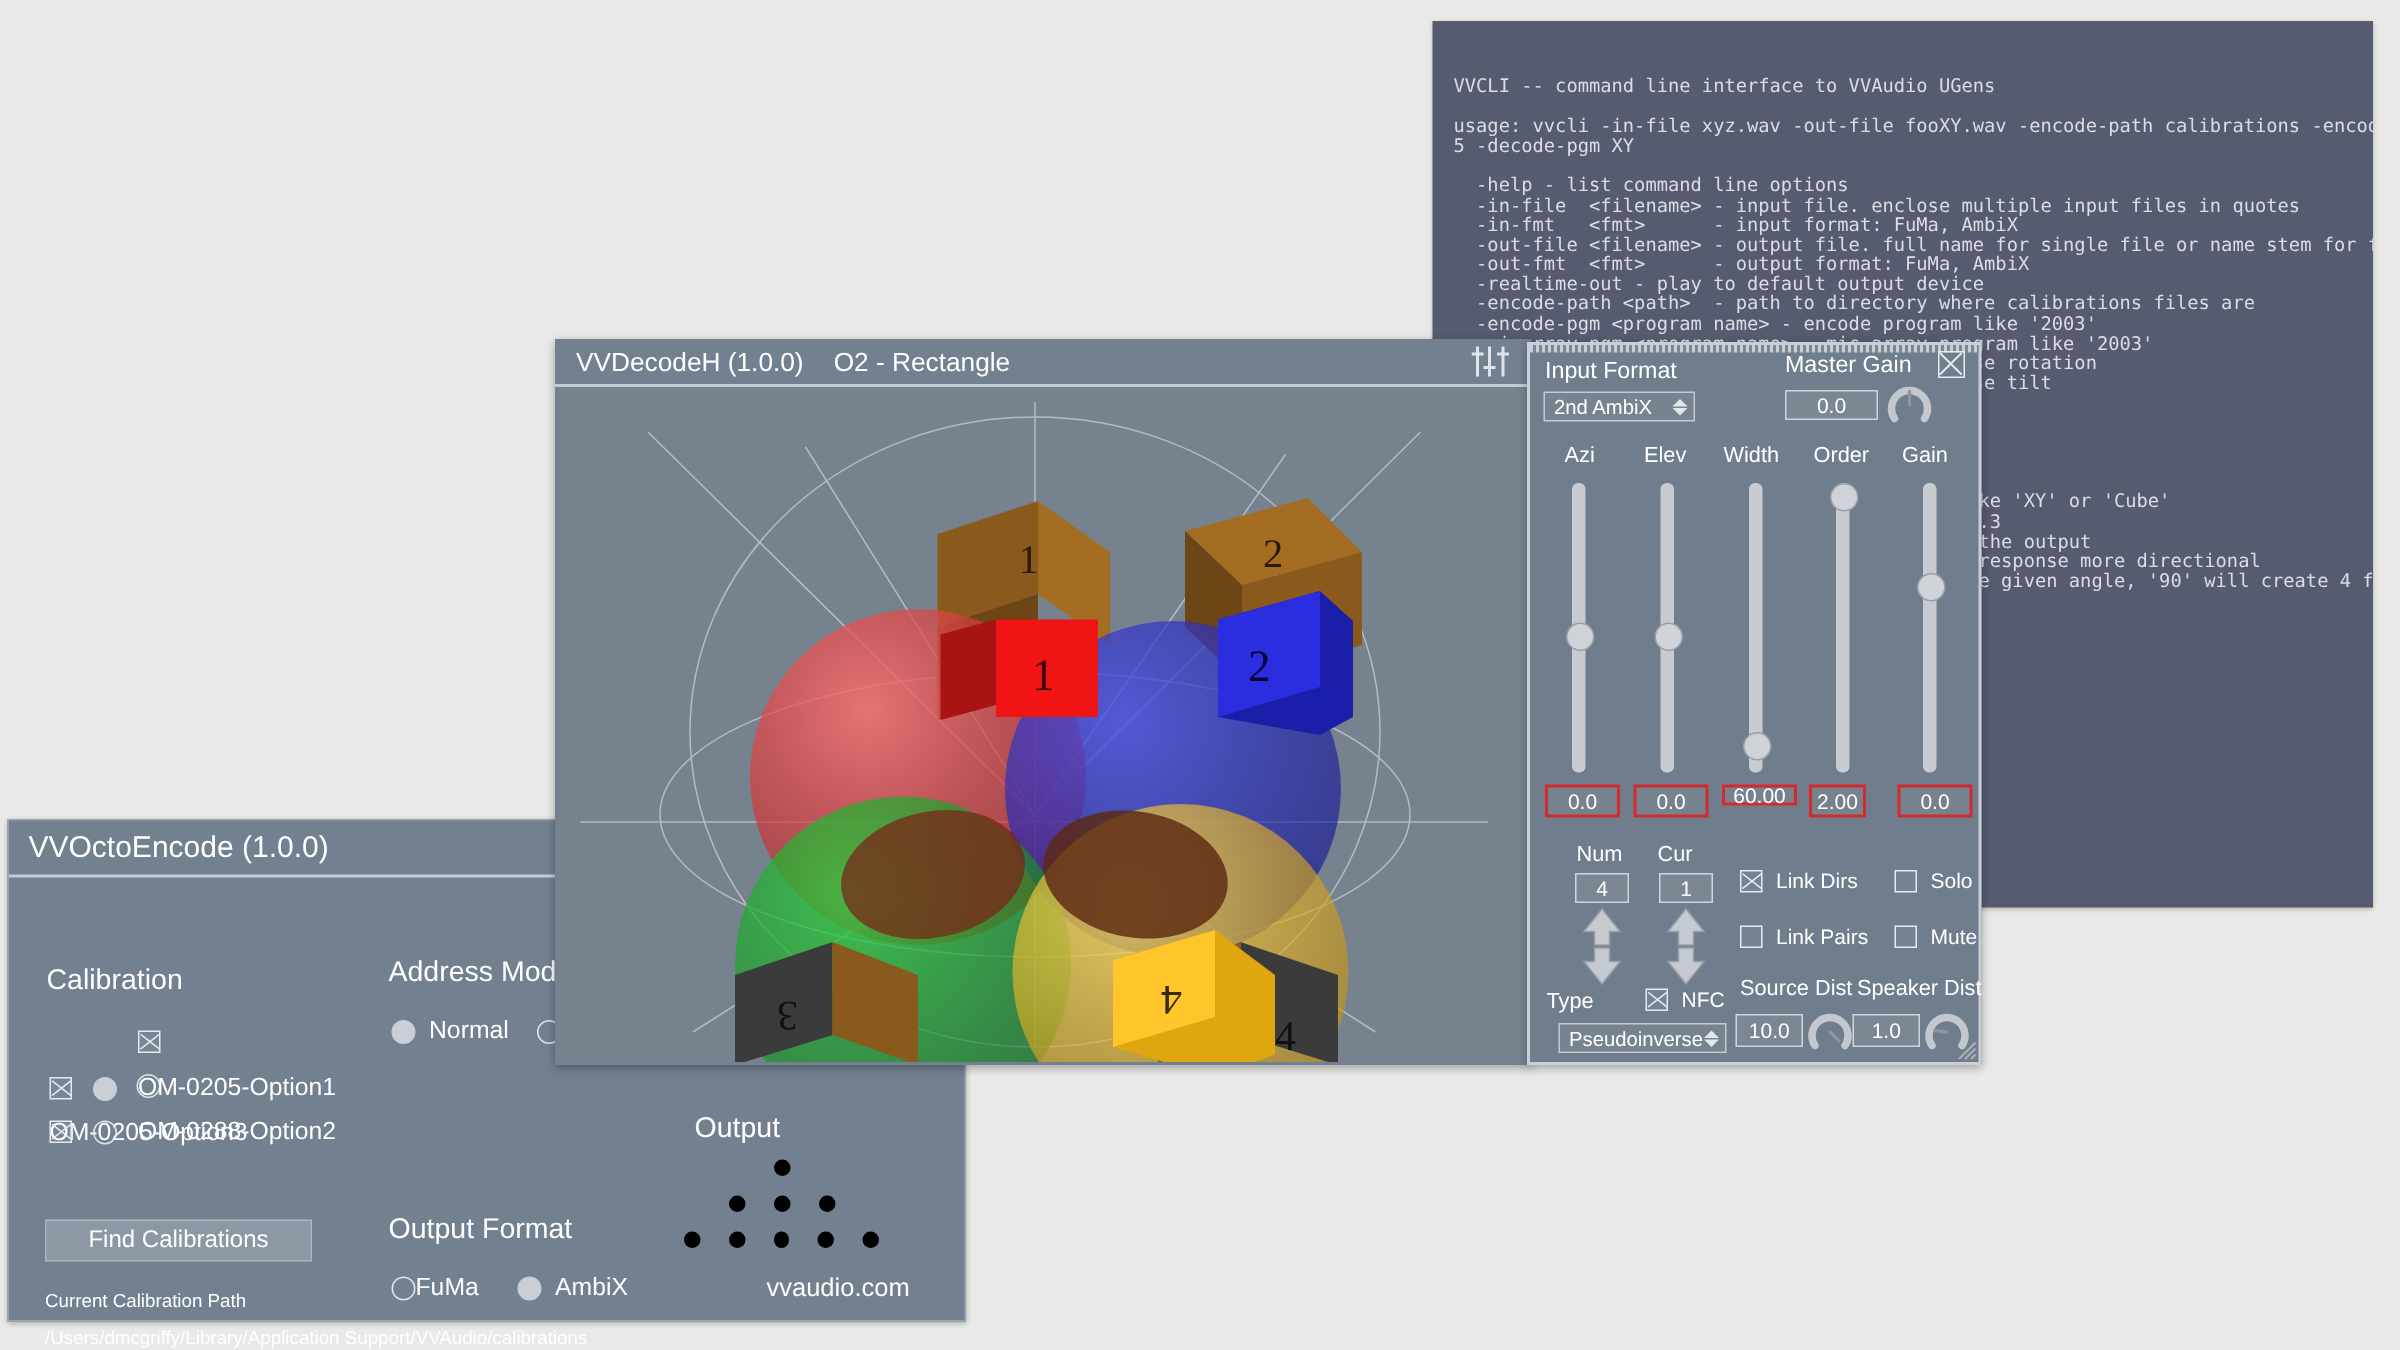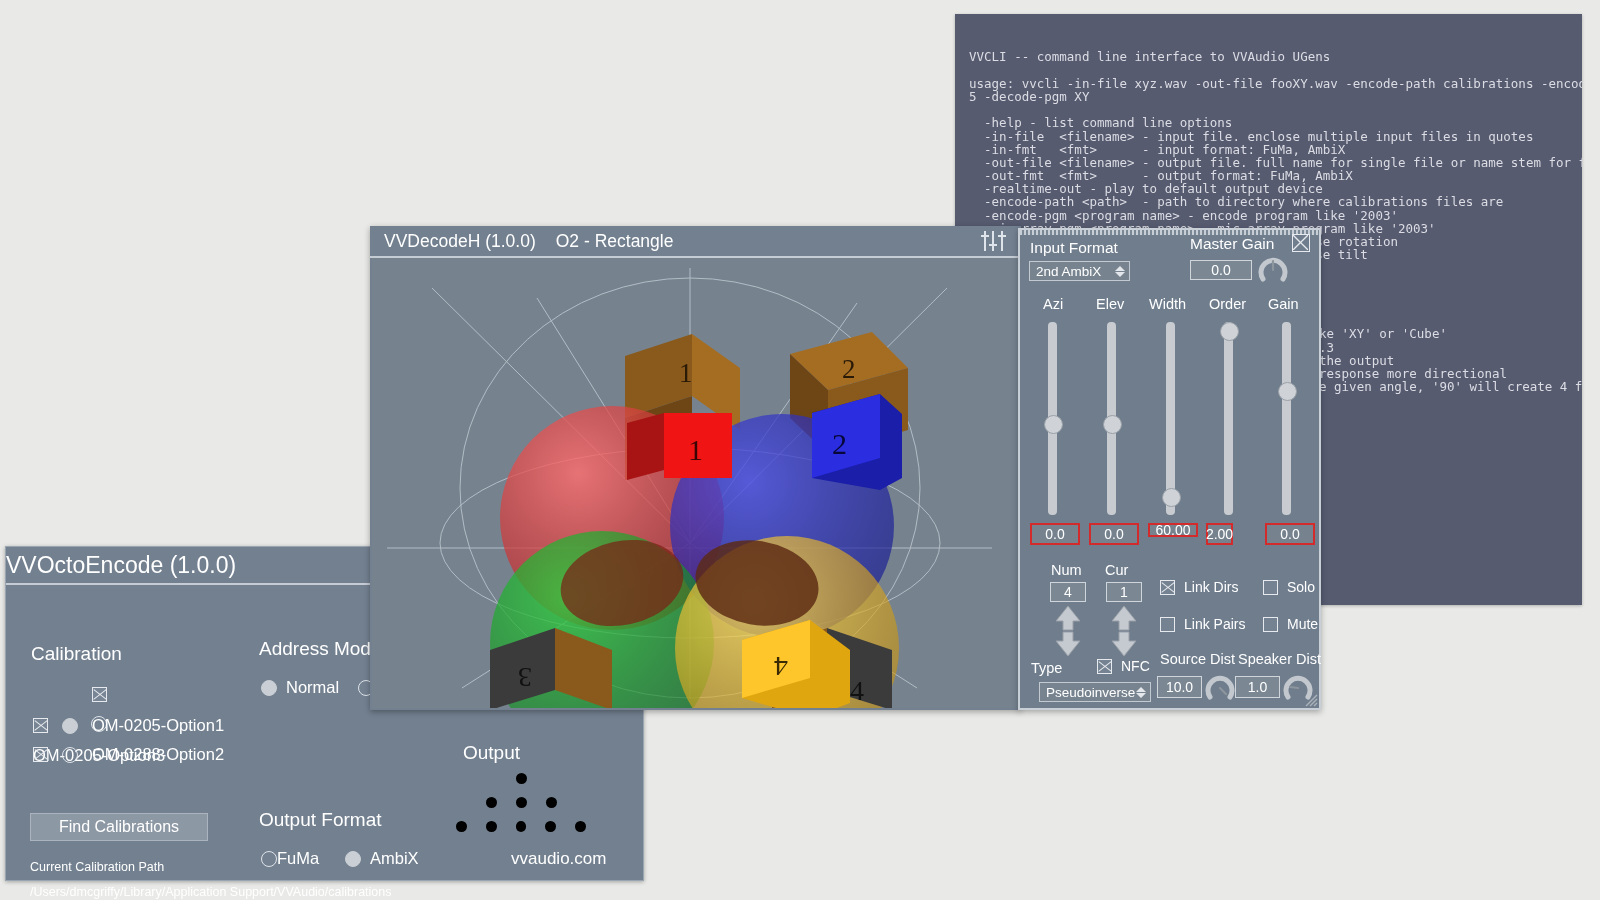--- a/index.html
+++ b/index.html
@@ -29,22 +29,22 @@
   #octo{
     position:absolute;left:5px;top:546px;width:639px;height:335px;
     background:#738090;
     box-shadow:0 1px 4px rgba(0,0,0,.3);
     box-sizing:border-box;
     border:1px solid #9aa5b2;
   }
   #octo .titlebar{
     height:36px;border-bottom:2px solid #c6ccd4;
     display:flex;align-items:center;
-    padding-left:0;
-    color:#ffffff;font-size:23px;
+    padding-left:13px;
+    color:#ffffff;font-size:20px;
   }
   #octo .body{position:relative;height:297px;}
 
   .section-head{
     position:absolute;color:#ffffff;font-size:19px;white-space:nowrap;
   }
   .small-label{
     position:absolute;color:#ffffff;font-size:12.5px;white-space:nowrap;
   }
 
@@ -393,21 +393,21 @@
   <div class="vslider" style="left:204px;top:92px;height:193px;">
     <span class="vknob" style="top:0px;"></span>
   </div>
   <div class="vslider" style="left:262px;top:92px;height:193px;">
     <span class="vknob" style="top:60px;"></span>
   </div>
 
   <div class="numbox red" style="left:10px;top:293px;width:50px;height:22px;">0.0</div>
   <div class="numbox red" style="left:69px;top:293px;width:50px;height:22px;">0.0</div>
   <div class="numbox red" style="left:128px;top:293px;width:50px;height:14px;">60.00</div>
-  <div class="numbox red" style="left:186px;top:293px;width:27px;height:22px;">2.00</div>
+  <div class="numbox red" style="left:186px;top:293px;width:38px;height:22px;">2.00</div>
   <div class="numbox red" style="left:245px;top:293px;width:50px;height:22px;">0.0</div>
 
   <div class="sp-label" style="left:31px;top:332px;">Num</div>
   <div class="numbox" style="left:30px;top:352px;width:36px;height:20px;">4</div>
   <span class="stepper" style="left:34px;top:375px;">
     <svg width="28" height="52" viewBox="0 0 28 52">
       <polygon points="14,1 26,16 19,16 19,25 9,25 9,16 2,16" fill="#c5cad0" stroke="#9aa0a7"></polygon>
       <polygon points="14,51 26,36 19,36 19,27 9,27 9,36 2,36" fill="#c5cad0" stroke="#9aa0a7"></polygon>
     </svg>
   </span>

